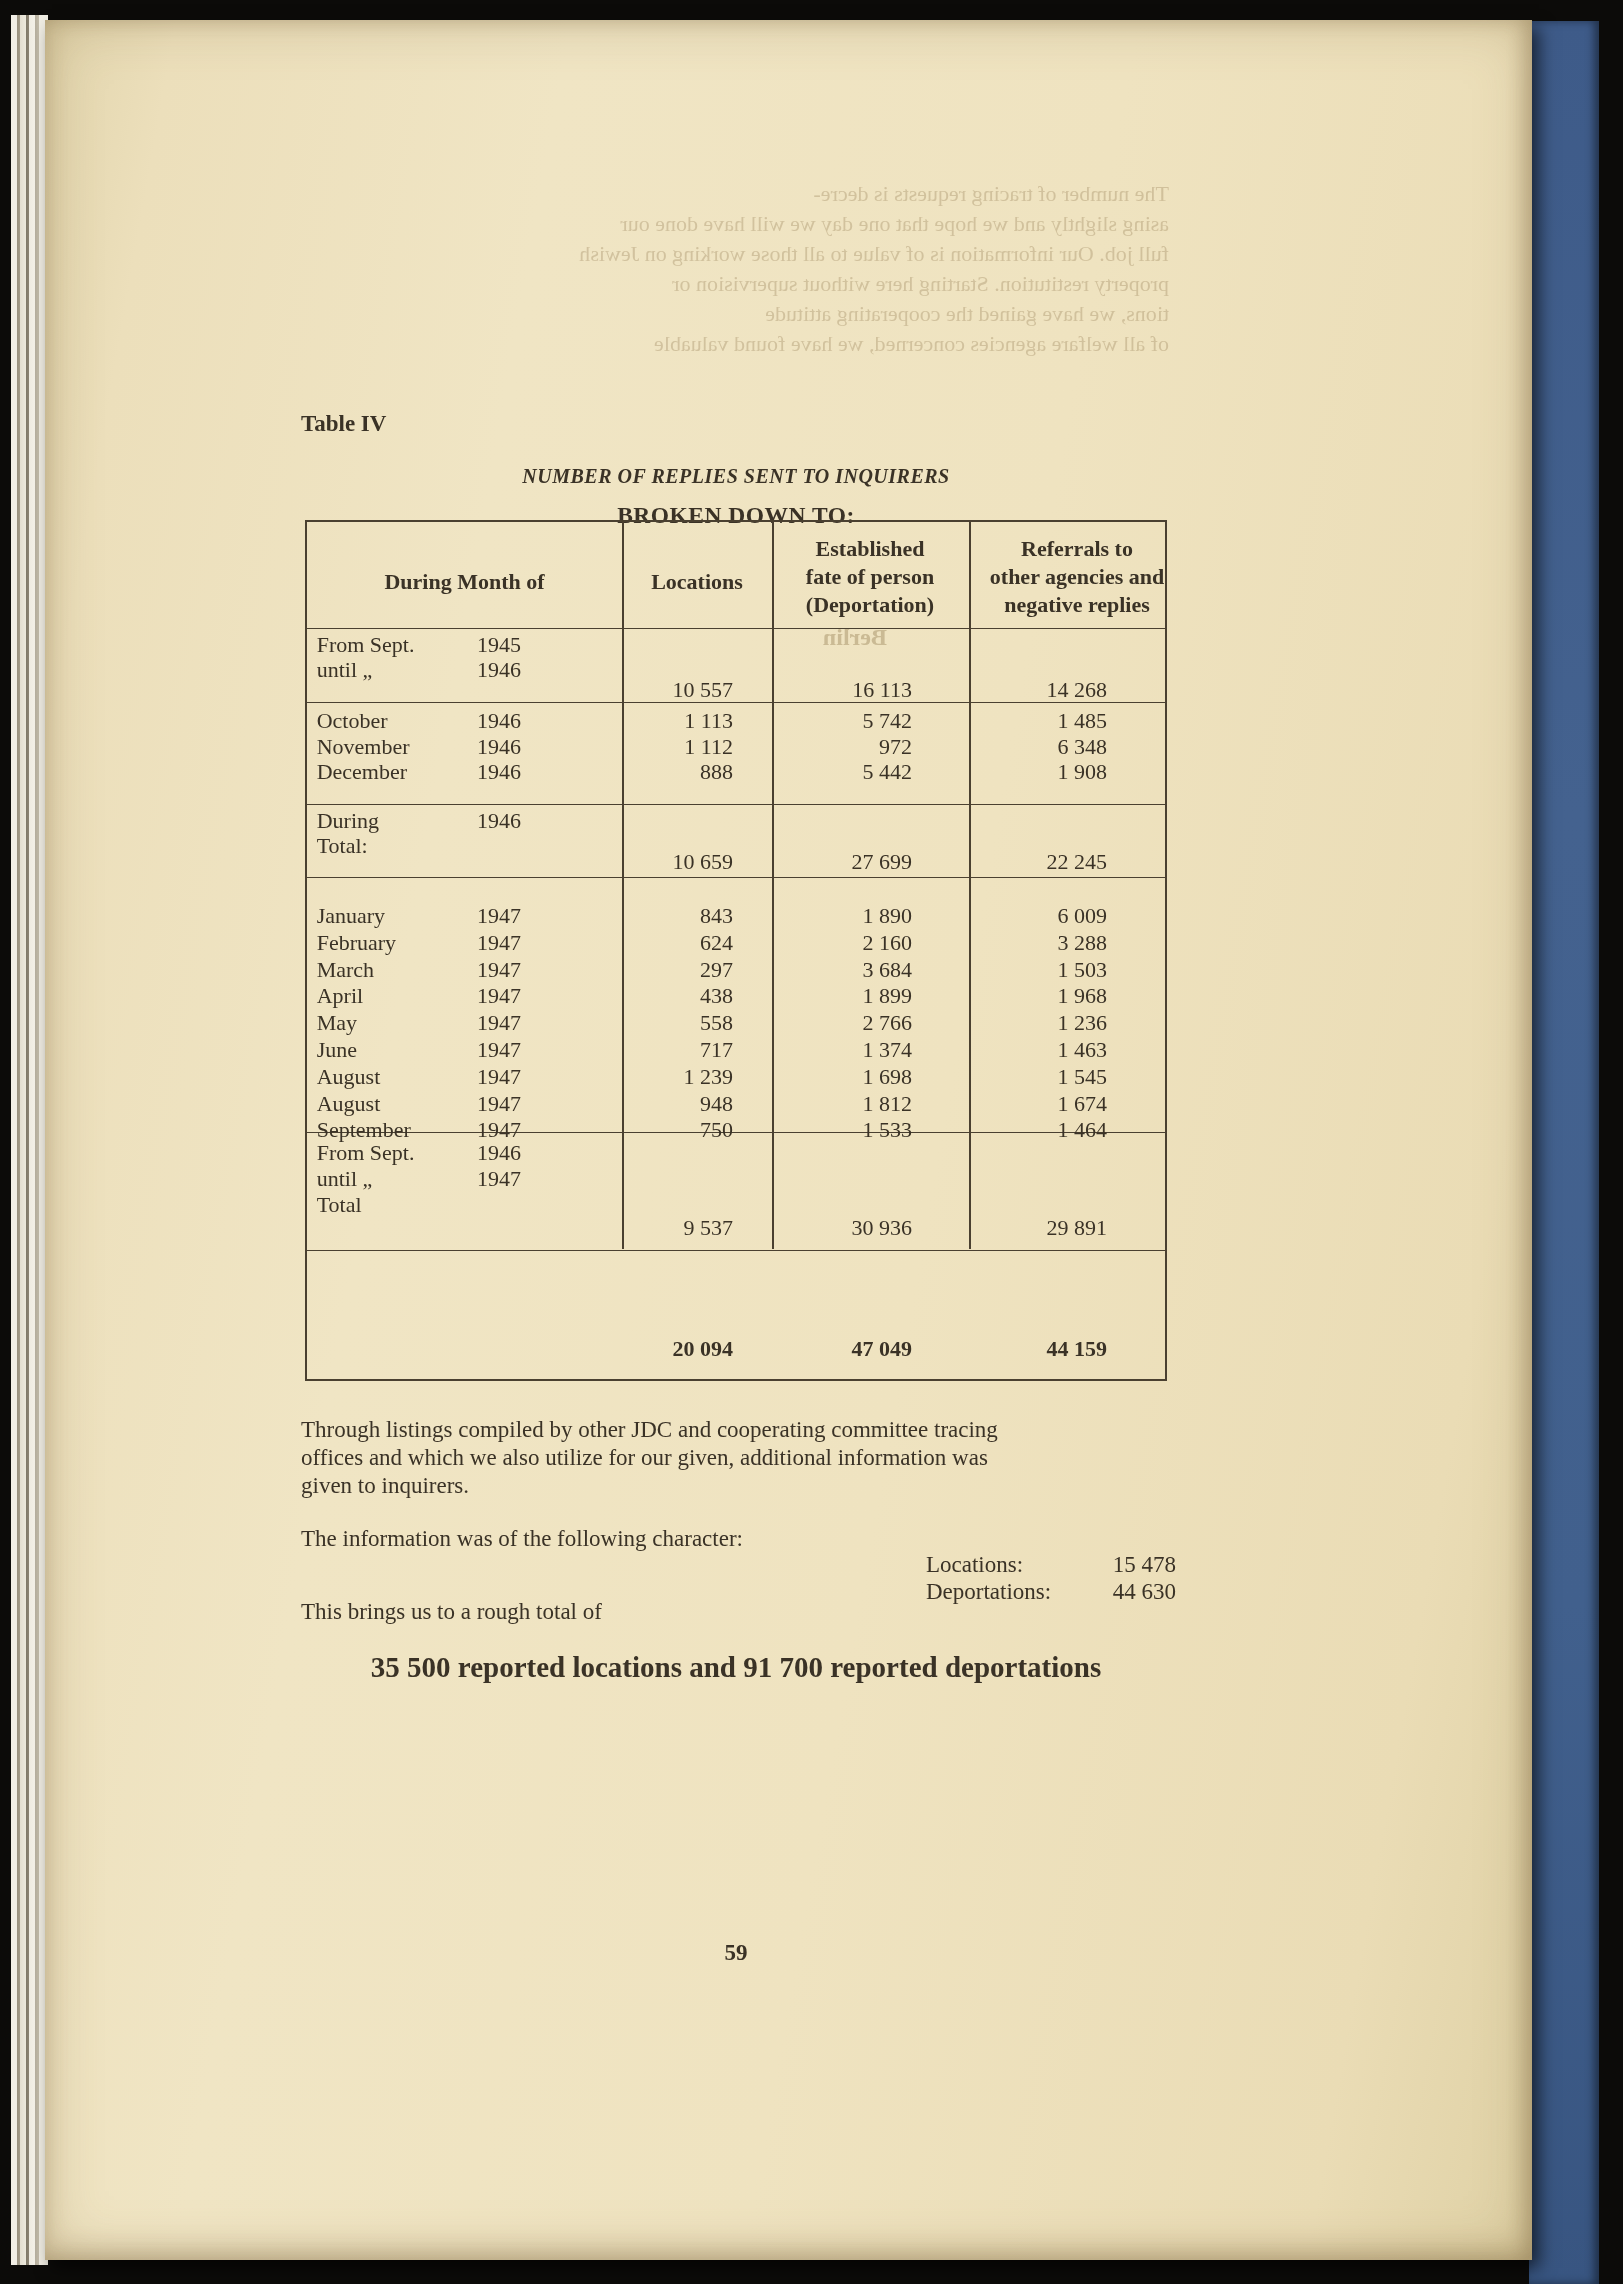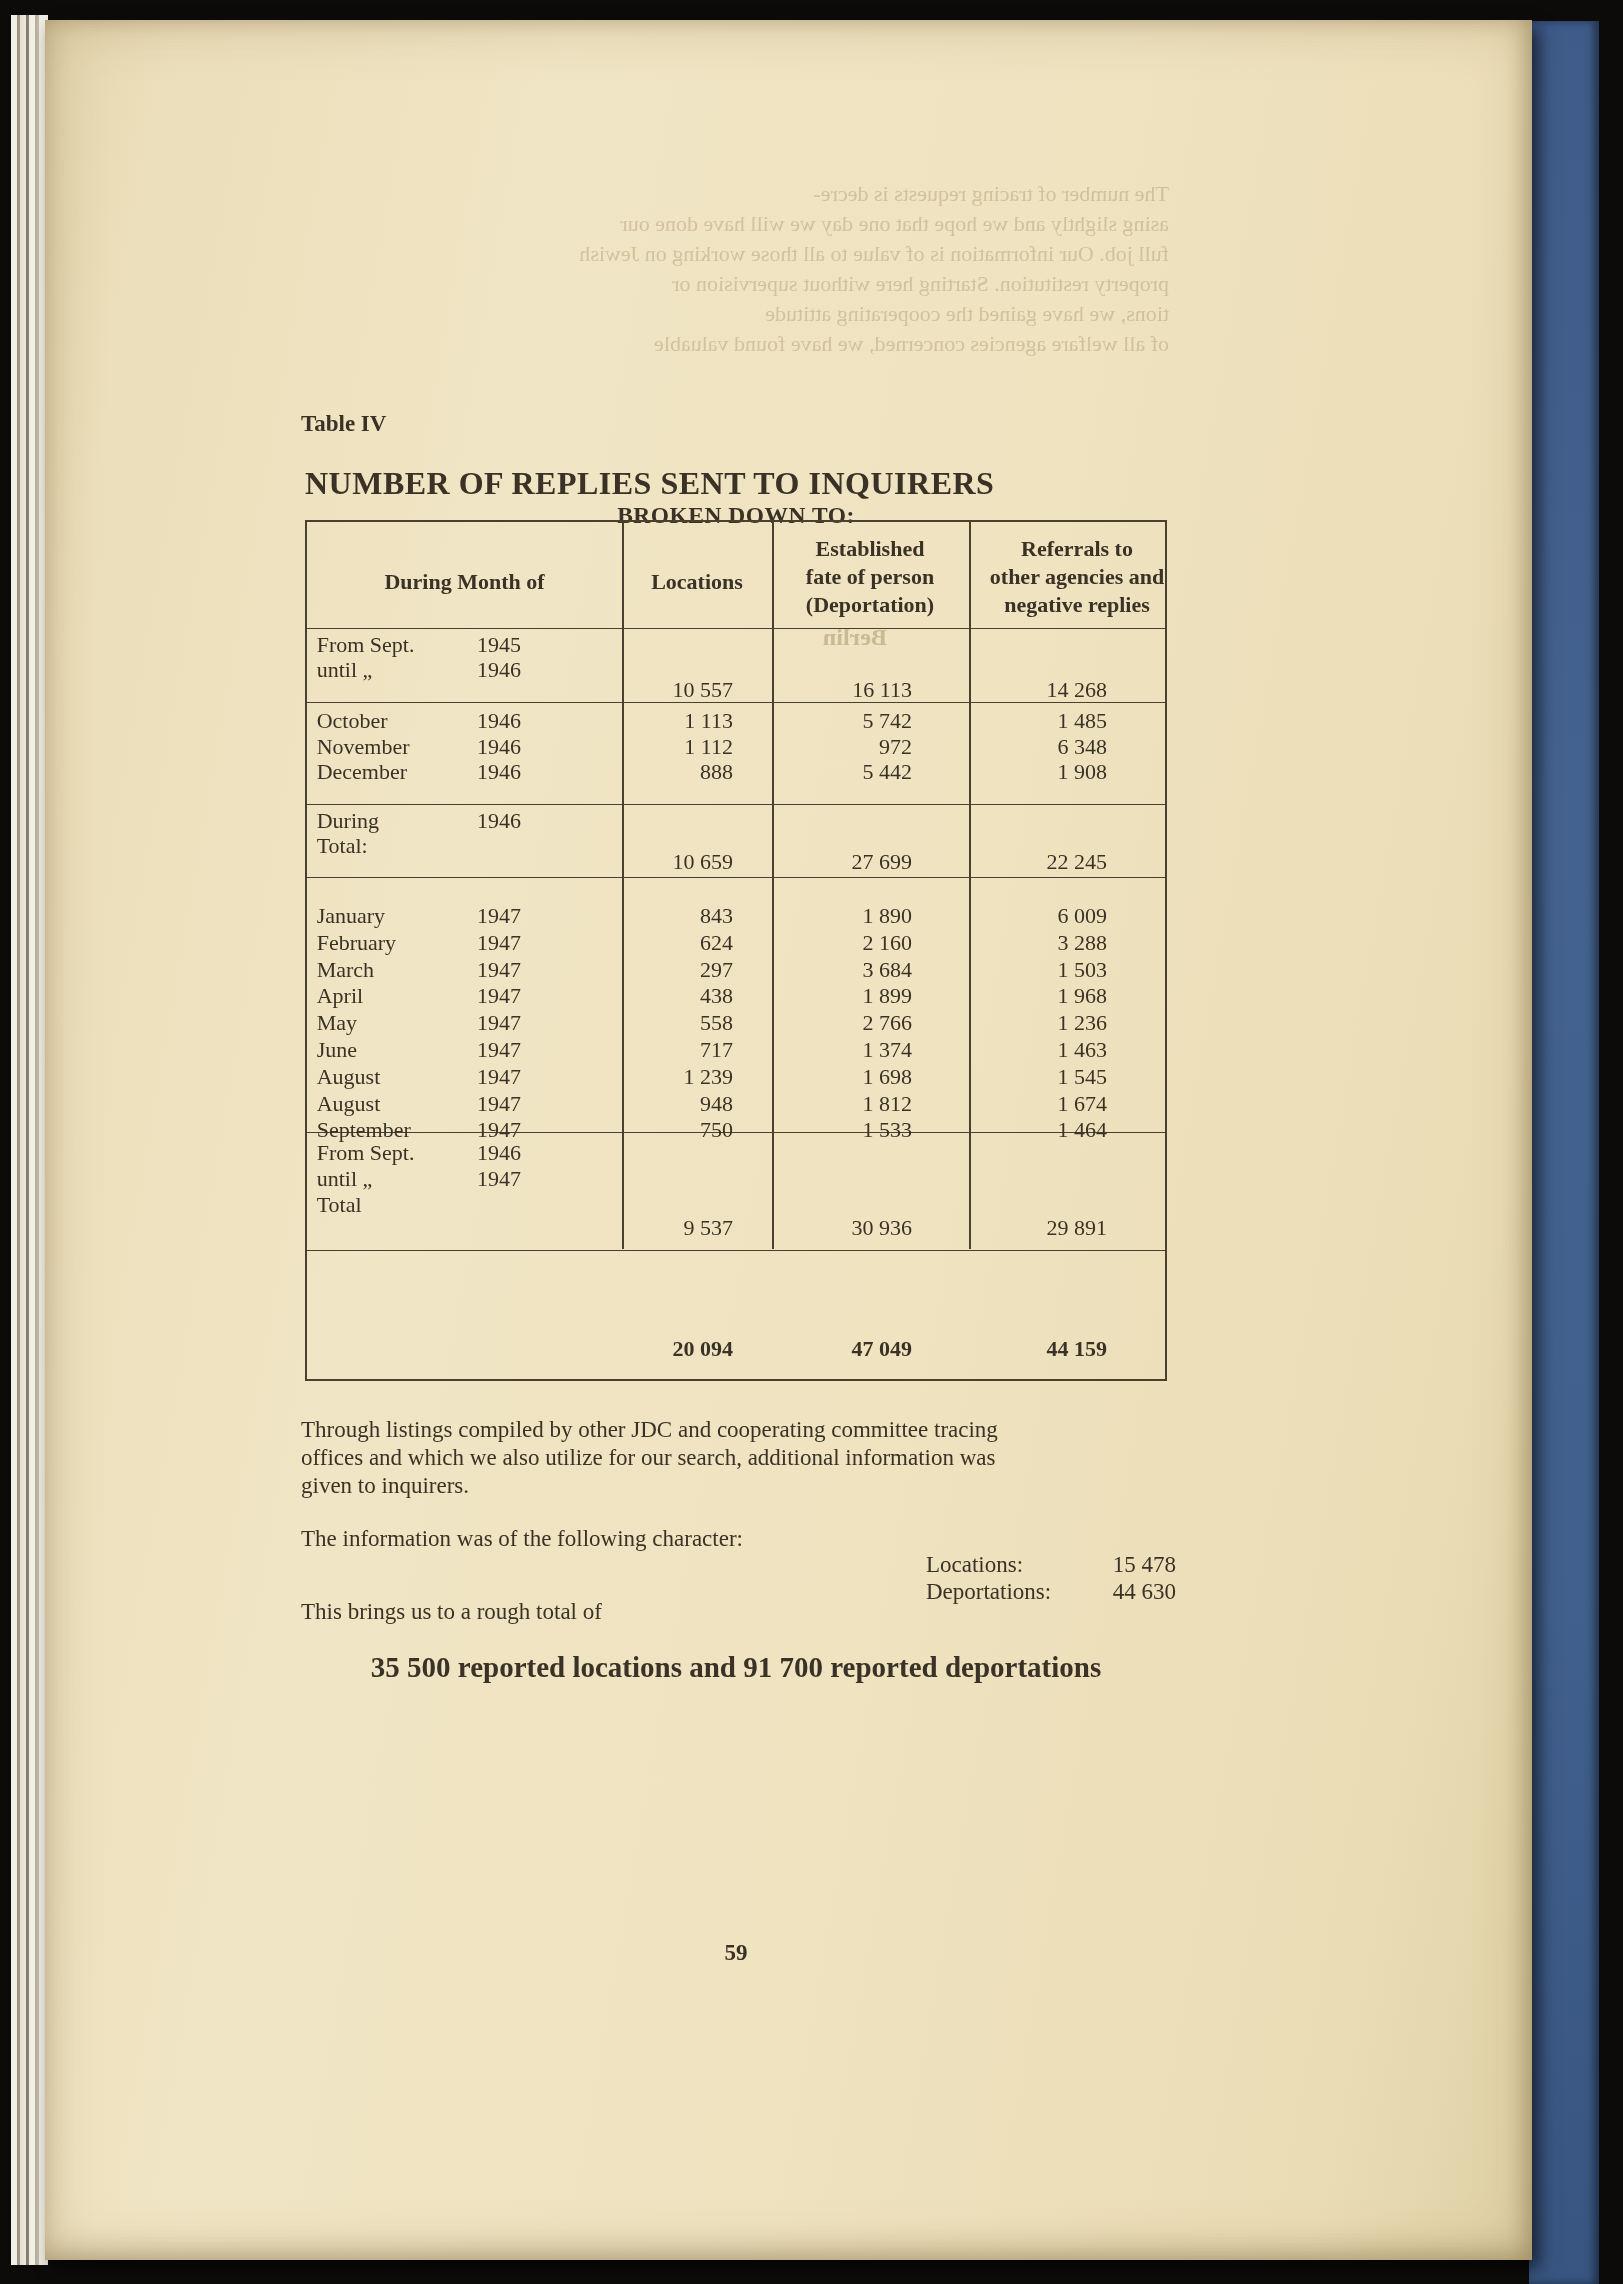--- a/index.html
+++ b/index.html
@@ -37,21 +37,21 @@
     position:absolute;left:325px;top:159px;width:799px;
     color:rgba(124,98,54,.26);font-size:22px;line-height:30px;
     transform:scaleX(-1);filter:blur(0.6px);text-align:left;
   }
   .ghost-berlin{
     position:absolute;left:778px;top:604px;
     color:rgba(124,98,54,.32);font-size:24px;font-weight:bold;
     transform:scaleX(-1);filter:blur(0.6px);
   }
   .tlabel{position:absolute;left:256px;top:391px;font-size:23px;font-weight:bold;}
-  .title1{position:absolute;left:260px;width:862px;top:445px;text-align:left;font-size:32px;font-weight:bold;letter-spacing:0.5px;}
+  .title1{position:absolute;left:260px;width:862px;top:445px;text-align:center;font-size:20px;font-weight:bold;letter-spacing:0.5px;font-style:italic;}
   .title2{position:absolute;left:260px;width:862px;top:482px;text-align:center;font-size:23.5px;font-weight:bold;letter-spacing:0.5px;}
 
   .tbl{
     position:absolute;left:260px;top:500px;width:862px;height:861px;
     border:2.4px solid #4a4030;box-sizing:border-box;font-size:22px;
   }
   .vline{position:absolute;top:0;width:1.6px;height:727px;background:#4a4030;}
   .v1{left:315px}.v2{left:465px}.v3{left:662px}
   .hline{position:absolute;left:0;width:100%;height:1.6px;background:#4a4030;}
   .hdr{position:absolute;font-weight:bold;text-align:center;}
@@ -273,21 +273,21 @@
         <div class="trow" style="top:86px">
           <span class="v vc2" style="font-weight:bold">20 094</span>
           <span class="v vc3" style="font-weight:bold">47 049</span>
           <span class="v vc4" style="font-weight:bold">44 159</span>
         </div>
       </div>
     </div>
 
     <div class="para1">
       <div>Through listings compiled by other JDC and cooperating committee tracing</div>
-      <div>offices and which we also utilize for our search, additional information was</div>
+      <div>offices and which we also utilize for our given, additional information was</div>
       <div>given to inquirers.</div>
     </div>
 
     <div class="para2">The information was of the following character:</div>
 
     <div class="locdep">
       <div class="ldrow">
         <span>Locations:</span>
         <span>15 478</span>
       </div>

